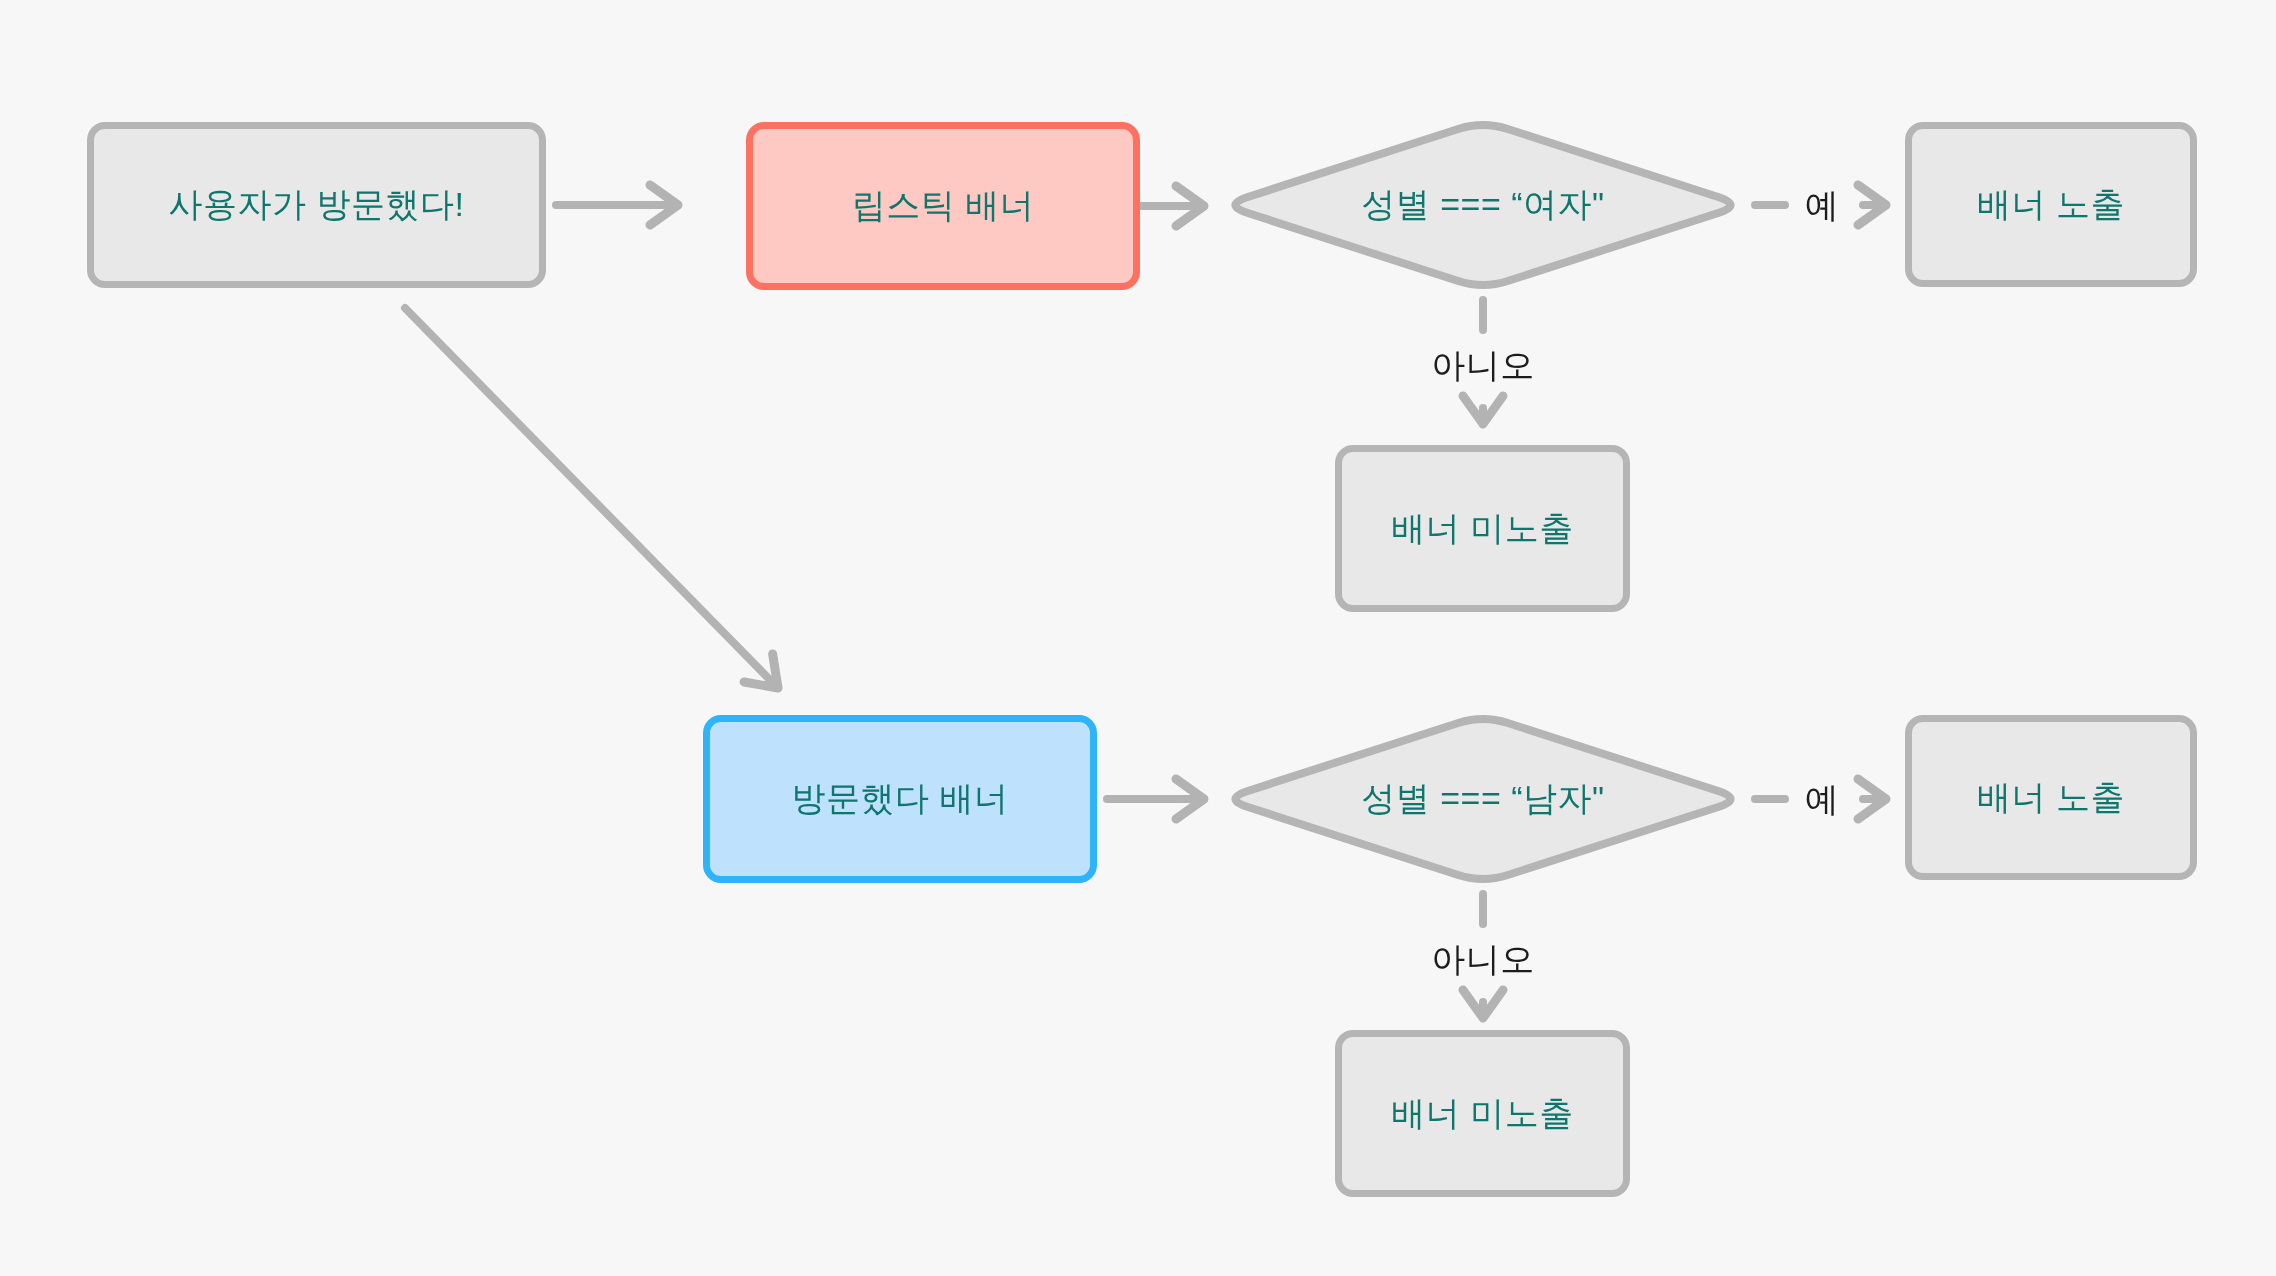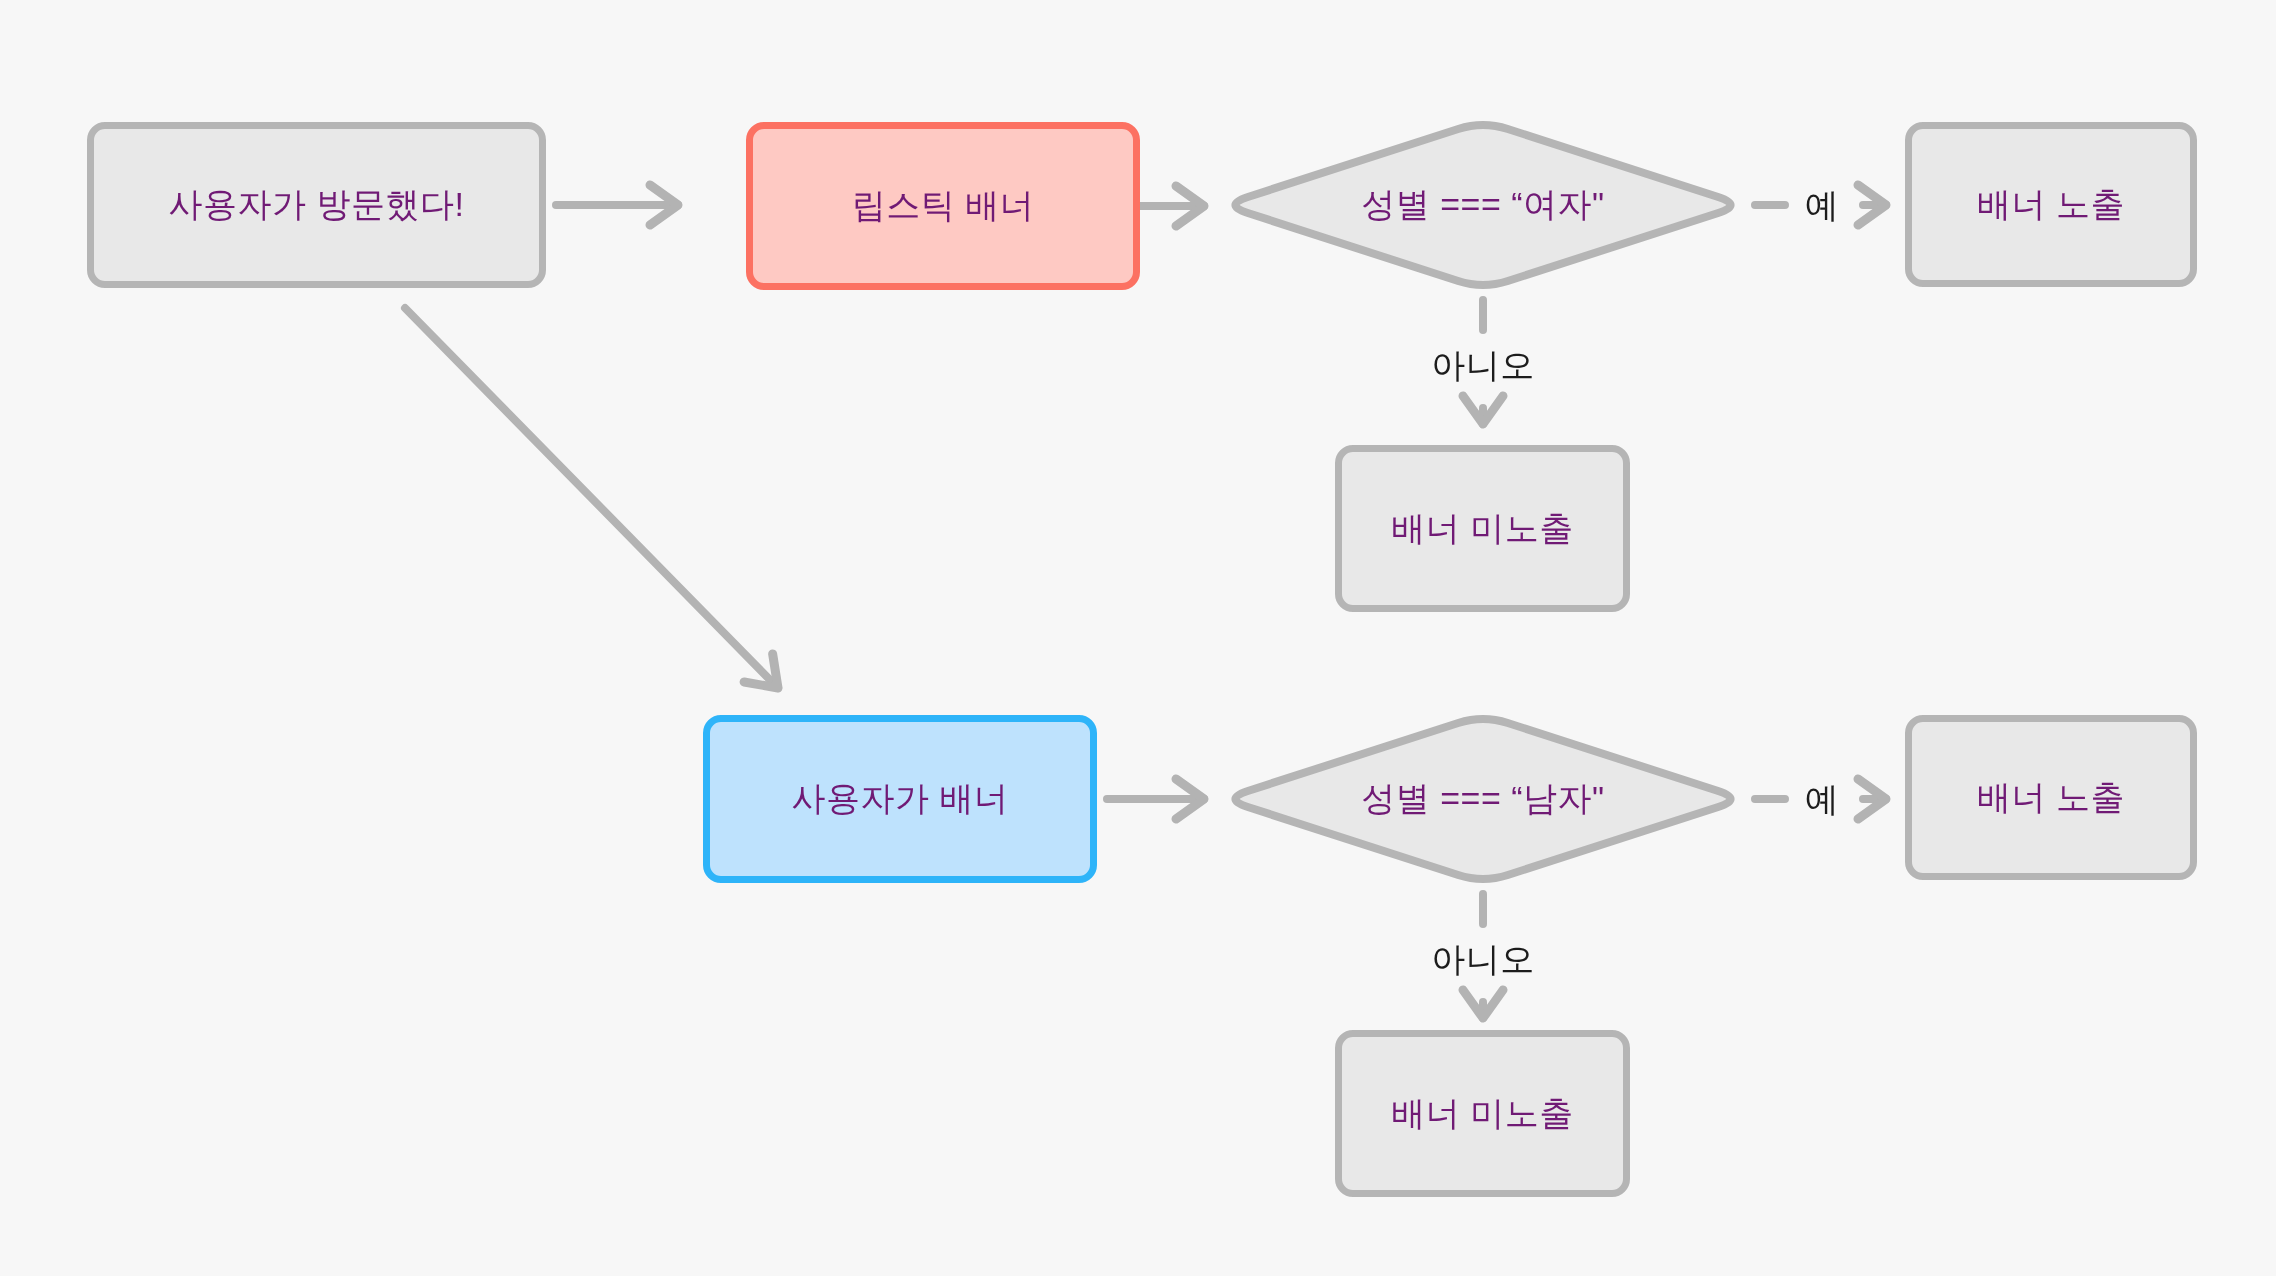--- a/index.html
+++ b/index.html
@@ -39,21 +39,21 @@
     stroke-linejoin: round;
   }
   .node {
     position: absolute;
     box-sizing: border-box;
     display: flex;
     align-items: center;
     justify-content: center;
     text-align: center;
     font-size: 34px;
-    color: #701a75;
+    color: #0f766e;
     letter-spacing: 0.5px;
   }
   .node.rect {
     border: 7px solid #b5b5b5;
     background: #e8e8e8;
     border-radius: 18px;
   }
   .node.rect.coral {
     border-color: #fc7162;
     background: #fec9c3;
@@ -118,21 +118,21 @@
 
   <div class="node rect" style="left:1905px; top:122px; width:292px; height:165px;">
     <span>배너 노출</span>
   </div>
 
   <div class="node rect" style="left:1335px; top:445px; width:295px; height:167px;">
     <span>배너 미노출</span>
   </div>
 
   <div class="node rect blue" style="left:703px; top:715px; width:394px; height:168px;">
-    <span>사용자가 배너</span>
+    <span>방문했다 배너</span>
   </div>
 
   <div class="node diamond-label" style="left:1243px; top:735px; width:480px; height:128px;">
     <span>성별 === “남자"</span>
   </div>
 
   <div class="node rect" style="left:1905px; top:715px; width:292px; height:165px;">
     <span>배너 노출</span>
   </div>
 

